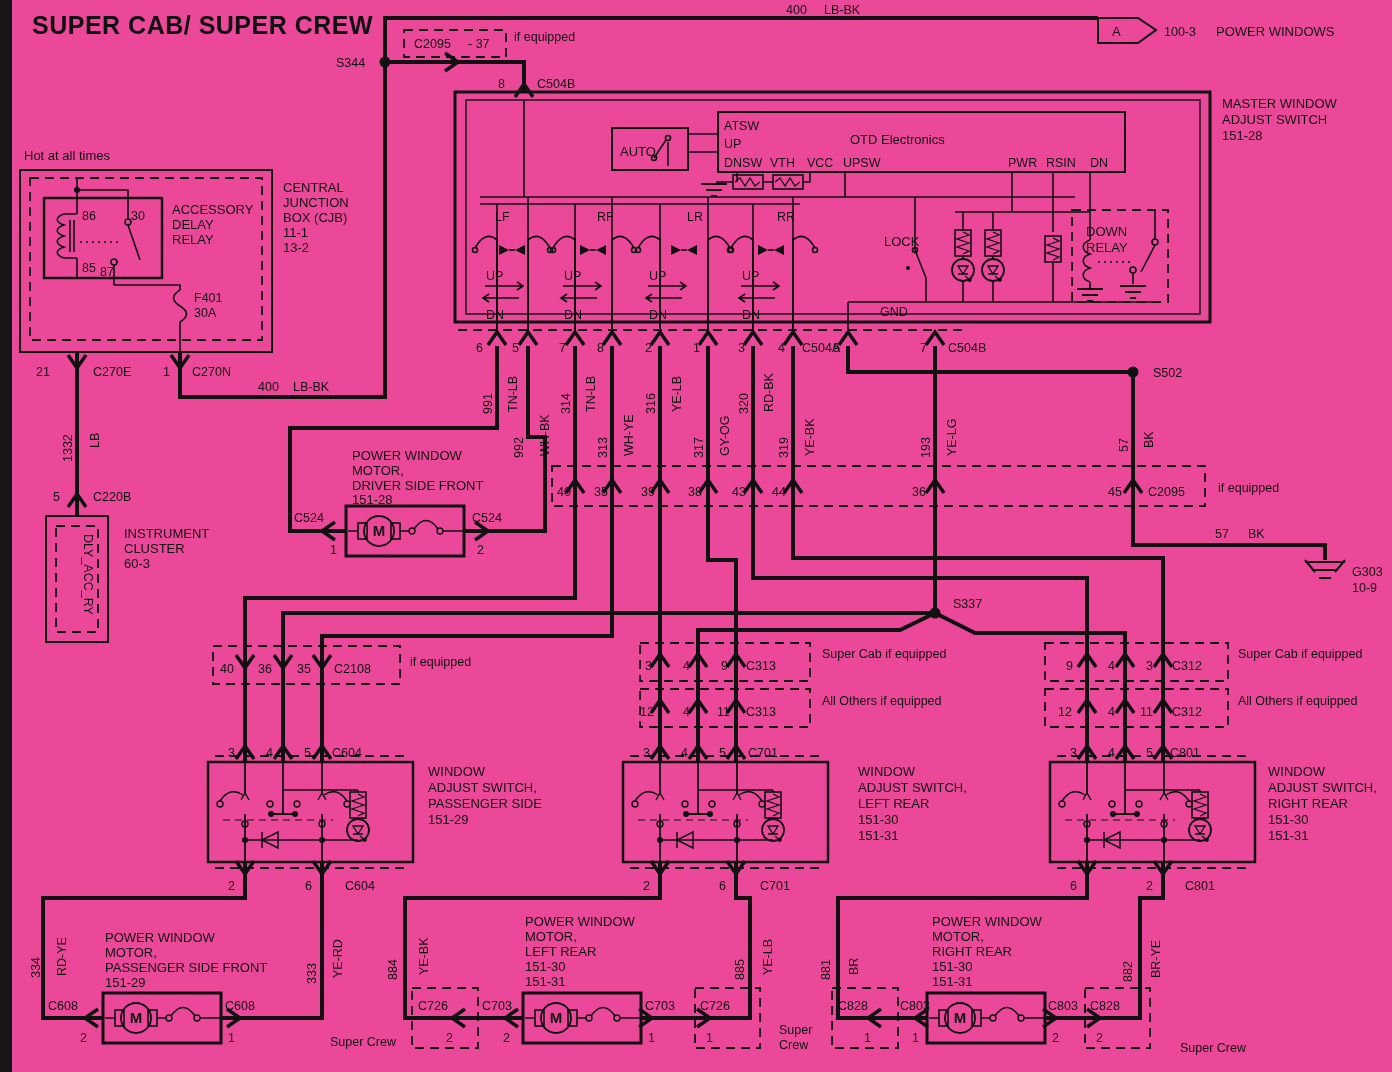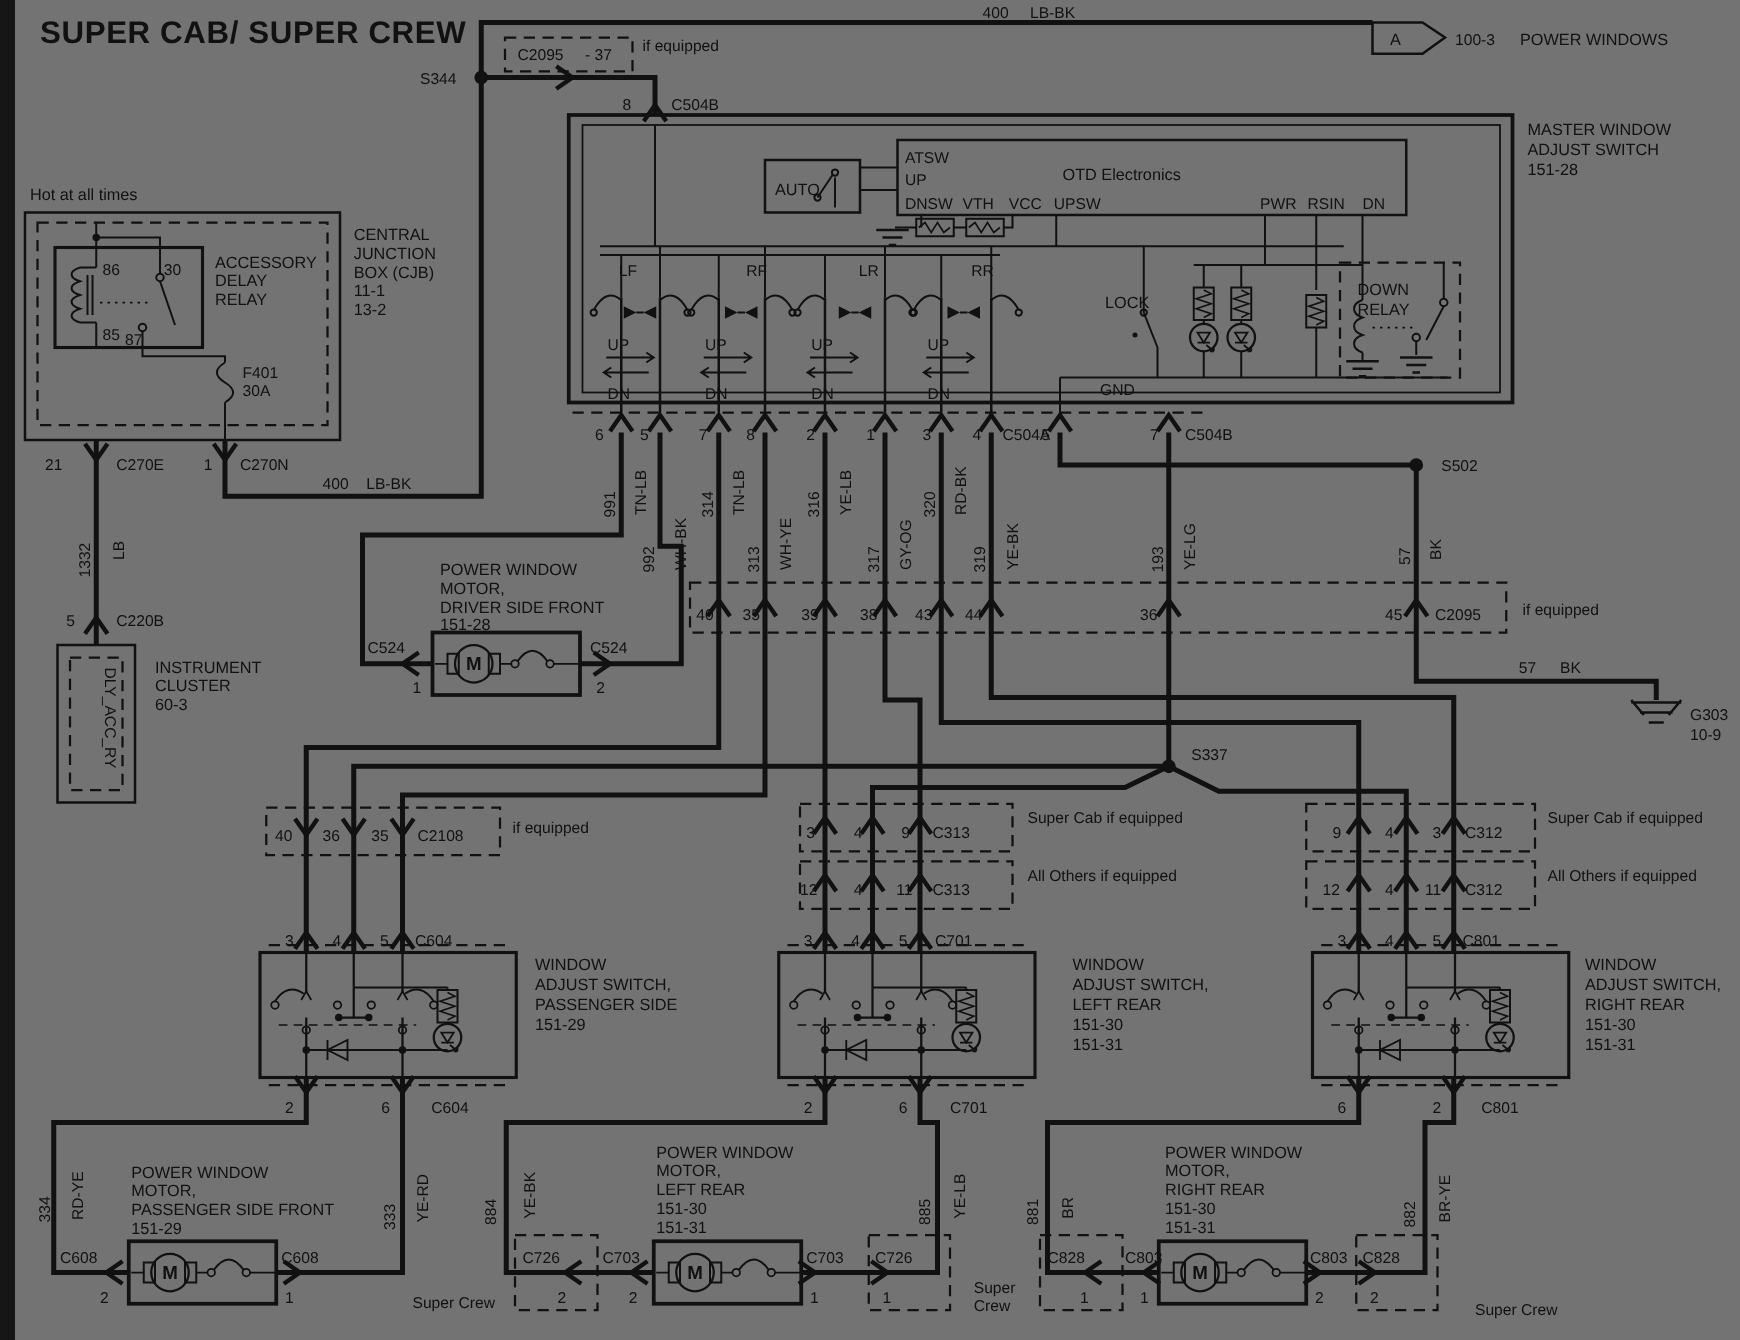--- a/index.html
+++ b/index.html
@@ -1,16 +1,16 @@
 <!DOCTYPE html>
 <html><head>
 <meta charset="utf-8">
 <style>
   html,body{margin:0;padding:0;background:#fff;}
-  .page{position:relative;width:1392px;height:1072px;background:#737373;}
+  .page{position:relative;width:1392px;height:1072px;background:#ec4899;}
   svg{display:block;font-family:"Liberation Sans",sans-serif;}
   text{fill:#111;}
   .ttl{font-size:25px;font-weight:bold;letter-spacing:.5px;}
   .t{font-size:12.5px;}
   .t2{font-size:13px;}
   .tm{font-size:15px;font-weight:bold;}
   .w4{stroke:#111;stroke-width:4;fill:none;}
   .w2{stroke:#111;stroke-width:2;fill:none;}
   .w15{stroke:#111;stroke-width:1.6;fill:none;}
   .dash{stroke:#111;stroke-width:1.8;fill:none;stroke-dasharray:9 6;}

